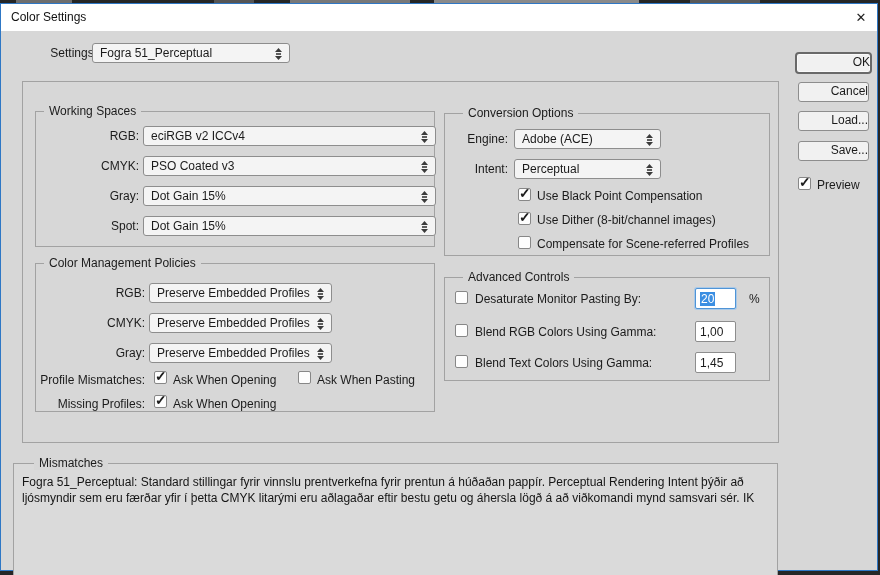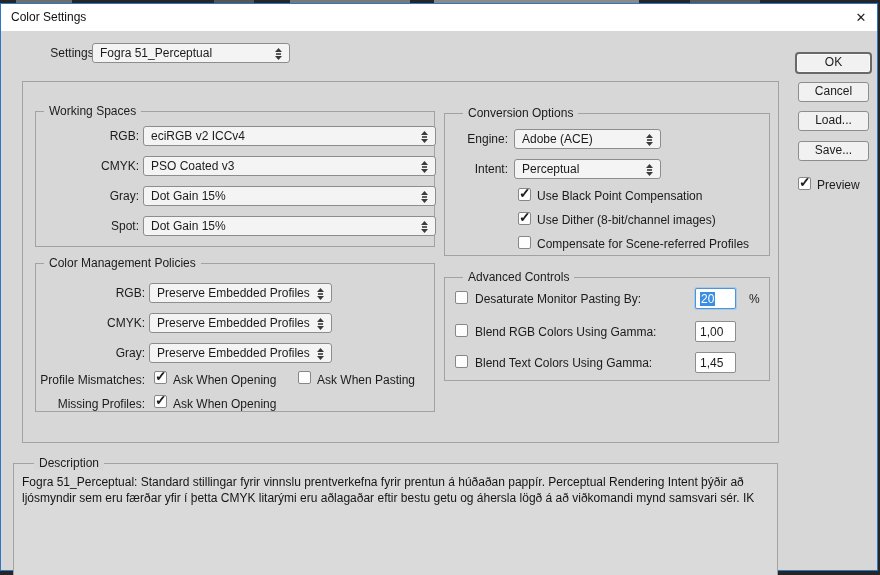--- a/index.html
+++ b/index.html
@@ -47,21 +47,21 @@
     background:#ffffff;border:1px solid #8d8d8d;border-radius:2px;
     display:flex;align-items:center;padding-left:4px;
   }
   .numfield.focused{
     border:1px solid #4f94d6;box-shadow:0 0 0 1px #a9c9e8;text-align:center;
   }
   .numfield .sel{background:#3b8ee2;color:#ffffff;padding:0 1px;}
   .btn{
     position:absolute;box-sizing:border-box;height:20px;
     background:#f1f1f1;border:1px solid #8d8d8d;border-radius:3px;
-    text-align:center;line-height:17px;cursor:default;
+    text-align:right;line-height:17px;cursor:default;
   }
   .btn.default{
     height:22px;border:2px solid #696969;border-radius:4px;line-height:17px;
     box-shadow:inset 0 0 0 1px #fafafa;
   }
   .desc-box{background:#dadada;}
   .desc-text{position:absolute;left:8px;top:10px;width:748px;line-height:16px;color:#151515;}
 </style>
 </head>
 <body>
@@ -229,21 +229,21 @@
     </div>
 
     <div class="cb" style="left:10px;top:77px;"></div>
     <div class="lbl" style="left:30px;top:78px;">Blend Text Colors Using Gamma:</div>
     <div class="numfield" style="left:250px;top:74px;width:41px;">
       <span>1,45</span>
     </div>
   </div>
 
   <div class="group desc-box" style="left:13px;top:433px;width:765px;height:129px;">
-    <span class="legend" style="left:20px;background:#d7d7d7;">Description</span>
+    <span class="legend" style="left:20px;background:#d7d7d7;">Mismatches</span>
     <div class="desc-text">Fogra 51_Perceptual:  Standard stillingar fyrir vinnslu prentverkefna fyrir prentun á húðaðan pappír. Perceptual Rendering Intent þýðir að ljósmyndir sem eru færðar yfir í þetta CMYK litarými eru aðlagaðar eftir bestu getu og áhersla lögð á að viðkomandi mynd samsvari sér. IK</div>
   </div>
 
   <div class="btn default" style="left:795px;top:52px;width:77px;">OK</div>
   <div class="btn" style="left:798px;top:82px;width:71px;">Cancel</div>
   <div class="btn" style="left:798px;top:111px;width:71px;">Load...</div>
   <div class="btn" style="left:798px;top:141px;width:71px;">Save...</div>
 
   <div class="cb" style="left:798px;top:177px;">
     <span class="check">✓</span>

